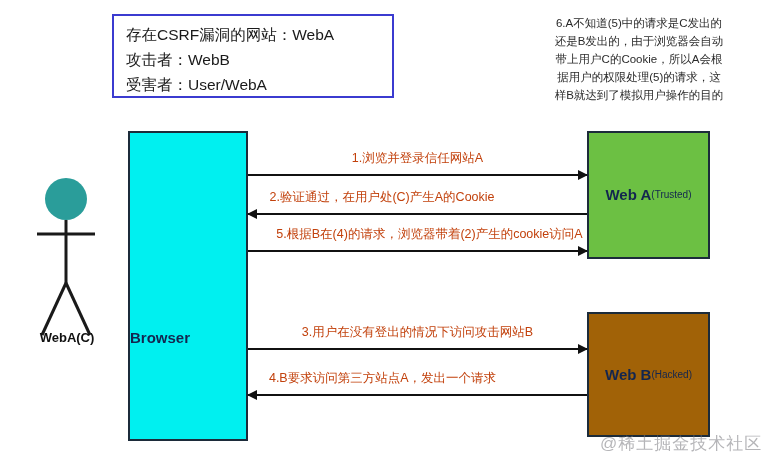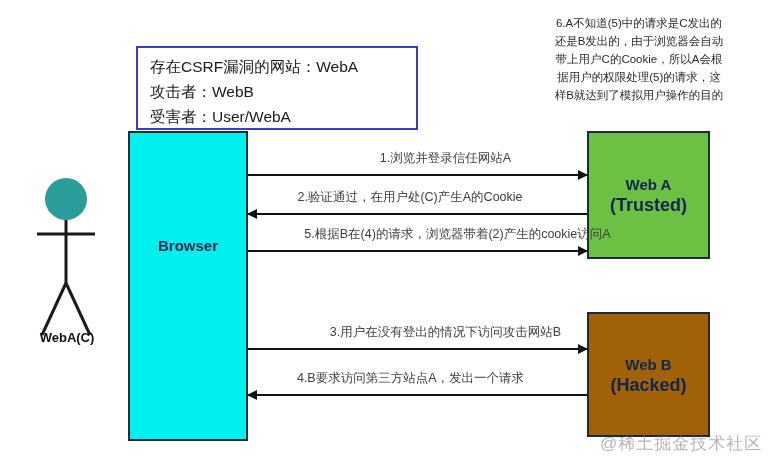--- a/index.html
+++ b/index.html
@@ -12,29 +12,28 @@
     width: 774px;
     height: 463px;
     background: #ffffff;
     font-family: "Liberation Sans", "DejaVu Sans", sans-serif;
     overflow: hidden;
   }
 
   
   .info-box {
     position: absolute;
-    left: 136px;
+    left: 112px;
     top: 14px;
     width: 282px;
     height: 84px;
     border: 2px solid #3b3bd0;
     background: #ffffff;
     box-sizing: border-box;
     padding: 6px 10px 0 12px;
-    margin-top: 32px;
   }
   .info-line {
     font-size: 15.5px;
     line-height: 25px;
     color: #1a1a1a;
     white-space: nowrap;
   }
 
   
   .note {
@@ -70,35 +69,34 @@
     font-weight: bold;
     color: #111111;
   }
 
   
   .node {
     position: absolute;
     box-sizing: border-box;
     border: 2px solid #1c2b3a;
     display: flex;
-    flex-direction: column;
     align-items: center;
     justify-content: center;
     text-align: center;
   }
   .node .node-title {
     font-size: 15px;
     font-weight: bold;
     color: #13264f;
     line-height: 20px;
     white-space: nowrap;
   }
   .node .node-sub {
-    font-size: 18px;
-    font-weight: bold;
+    font-size: 10px;
+    font-weight: normal;
     color: #13264f;
     line-height: 20px;
     white-space: nowrap;
   }
 
   #browser-node {
     left: 128px;
     top: 131px;
     width: 120px;
     height: 310px;
@@ -140,24 +138,23 @@
     right: -1px;
     border-left: 10px solid #111111;
   }
   .arrow.to-left::after {
     left: -1px;
     border-right: 10px solid #111111;
   }
   .arrow-label {
     position: absolute;
     font-size: 12.5px;
-    color: #404040;
-    white-space: nowrap;
-    text-align: center;
-    margin-left: 28px;
+    color: #c2410c;
+    white-space: nowrap;
+    text-align: center;
   }
 
   
   .watermark {
     position: absolute;
     left: 600px;
     top: 432px;
     font-size: 17px;
     color: rgba(120,120,125,0.55);
     white-space: nowrap;

